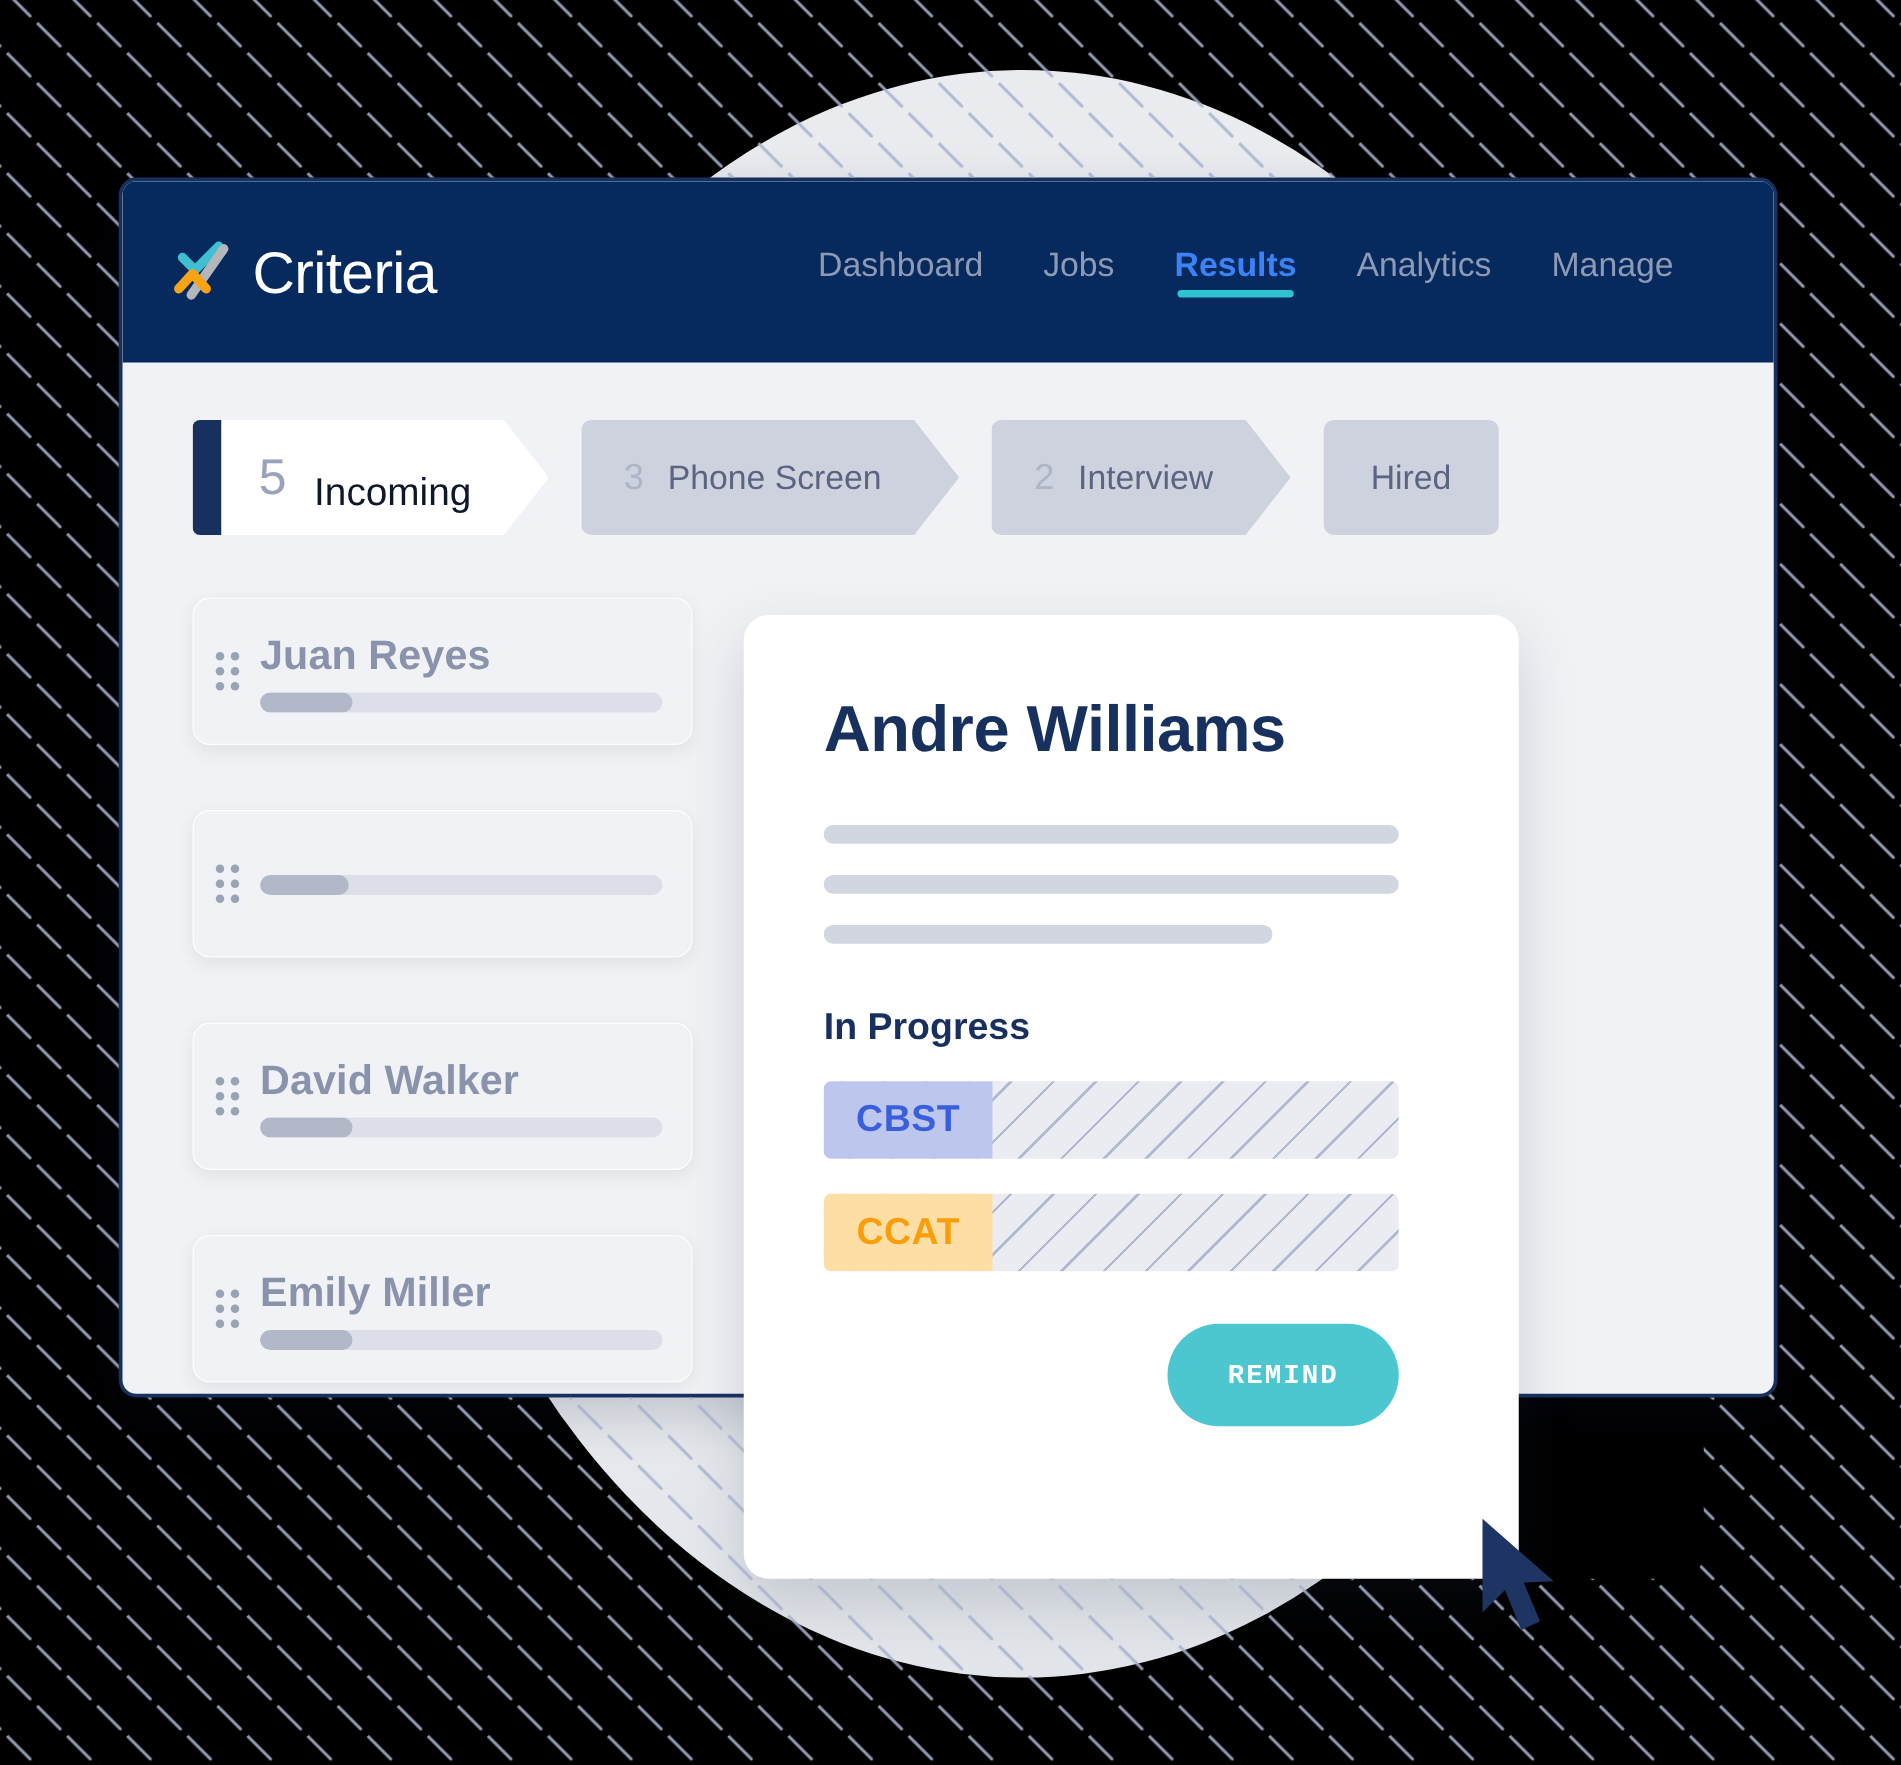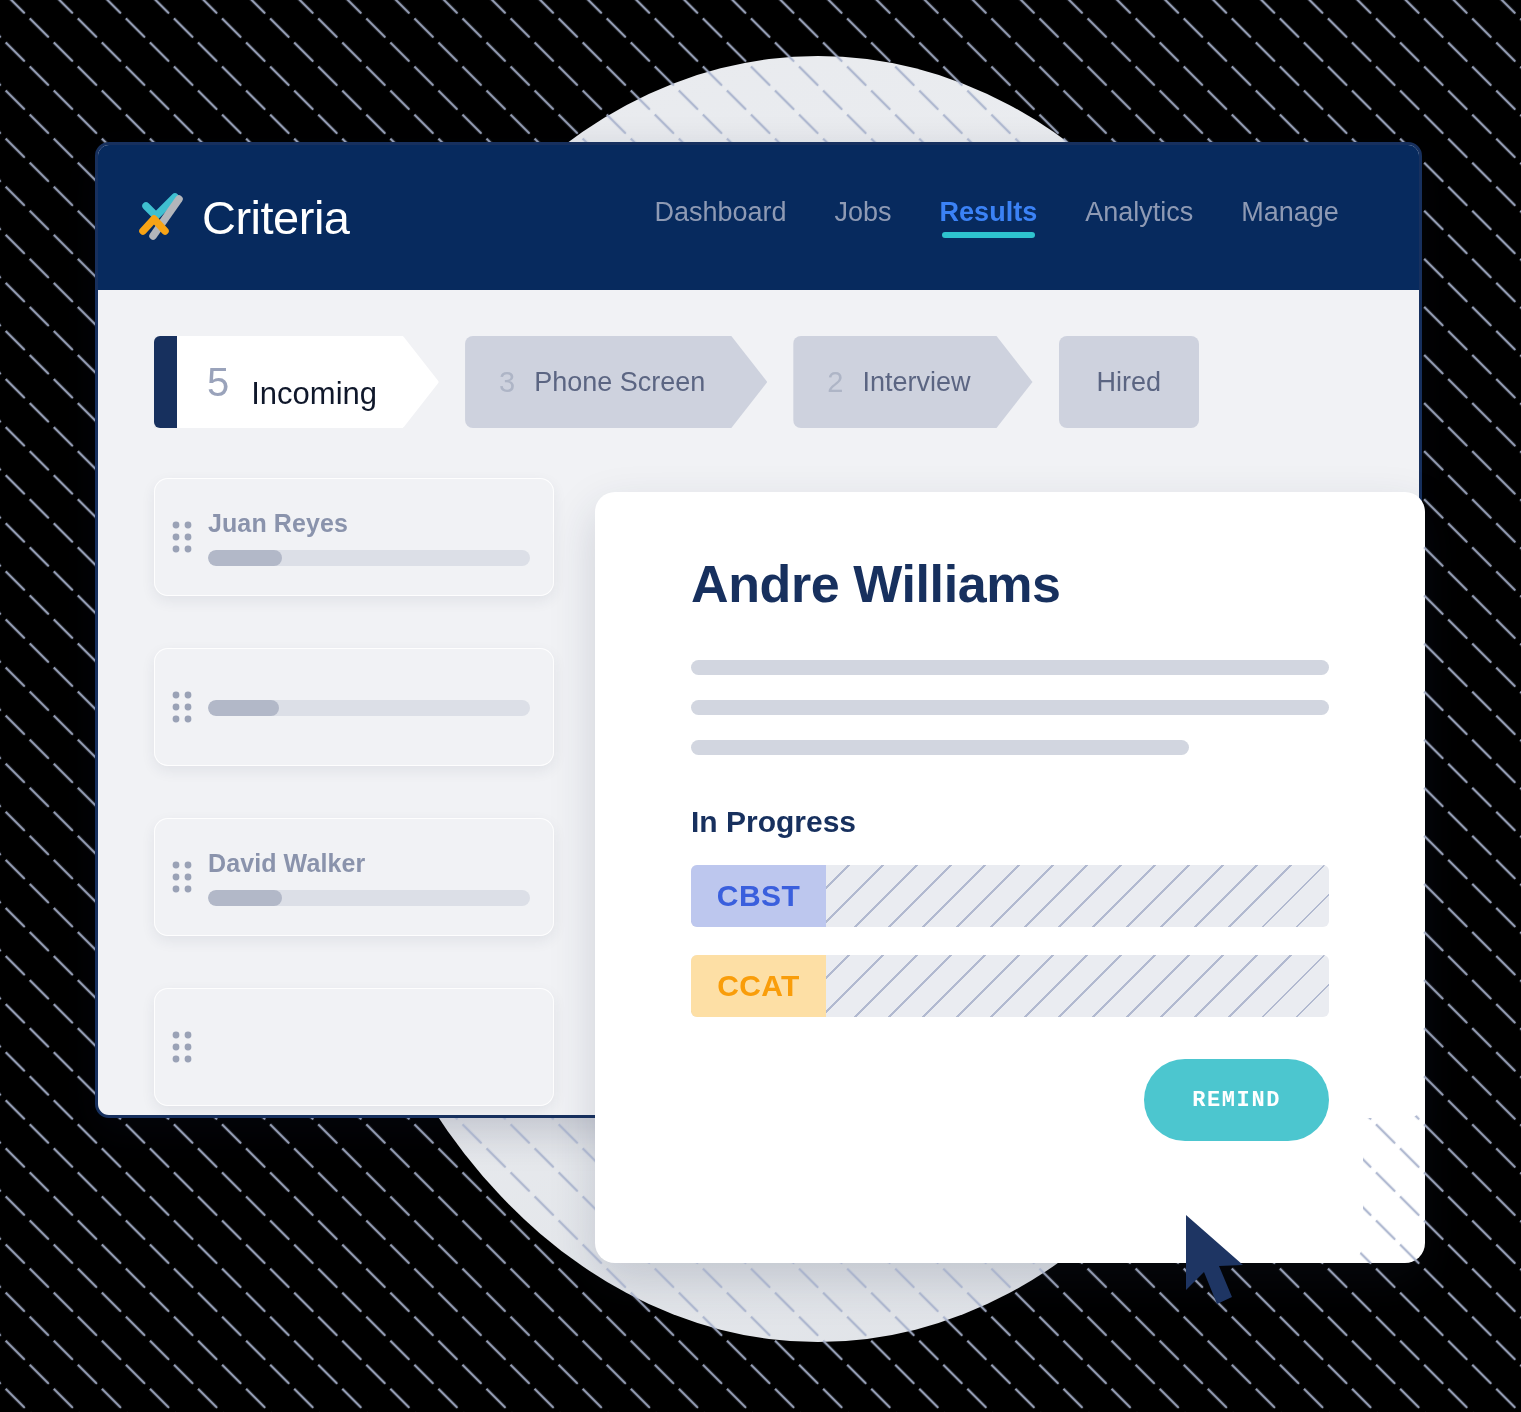--- a/index.html
+++ b/index.html
@@ -175,21 +175,21 @@
     display: flex;
     align-items: center;
     gap: 16px;
     box-shadow: 0 5px 14px rgba(40,50,80,0.08), 0 0 0 1px rgba(255,255,255,0.9) inset;
     cursor: grab;
   }
   .grip { width: 20px; height: 34px; flex: none; }
   .cand-main { flex: 1; padding-top: 2px; }
   .cand-name {
     color: #8a93ac;
-    font-size: 25px;
+    font-size: 33px;
     font-weight: 700;
     letter-spacing: 0.1px;
     line-height: 1.1;
     margin-bottom: 12px;
   }
   .cand-bar {
     height: 16px;
     border-radius: 8px;
     background: #dcdfe7;
     position: relative;
@@ -201,26 +201,26 @@
     background: #b2b8c8;
     border-radius: 8px;
     display: block;
   }
 
   
   .detail-panel {
     position: absolute;
     left: 595px;
     top: 492px;
-    width: 830px;
+    width: 620px;
     height: 771px;
     background: #ffffff;
     border-radius: 20px;
     box-shadow: 0 18px 46px rgba(35,45,75,0.17);
-    padding: 62px 96px 0 96px;
+    padding: 62px 96px 0 64px;
   }
 
   .detail-name {
     color: #17305e;
     font-size: 52px;
     font-weight: 700;
     letter-spacing: -0.4px;
     margin-bottom: 46px;
   }
 
@@ -413,20 +413,26 @@
             <svg class="grip" viewBox="0 0 20 34">
               <g fill="#9aa2b6">
                 <circle cx="4" cy="5" r="3.4"></circle>
                   <circle cx="16" cy="5" r="3.4"></circle>
                 <circle cx="4" cy="17" r="3.4"></circle>
                   <circle cx="16" cy="17" r="3.4"></circle>
                 <circle cx="4" cy="29" r="3.4"></circle>
                   <circle cx="16" cy="29" r="3.4"></circle>
               </g>
             </svg>
+            <div class="cand-main">
+              <div class="cand-name">Emily Miller</div>
+              <div class="cand-bar">
+                <i style="width:23%"></i>
+              </div>
+            </div>
           </div>
 
         </div>
       </div>
     </div>
   </div>
 
   <div class="detail-panel">
 
     <div class="detail-name">Andre Williams</div>

